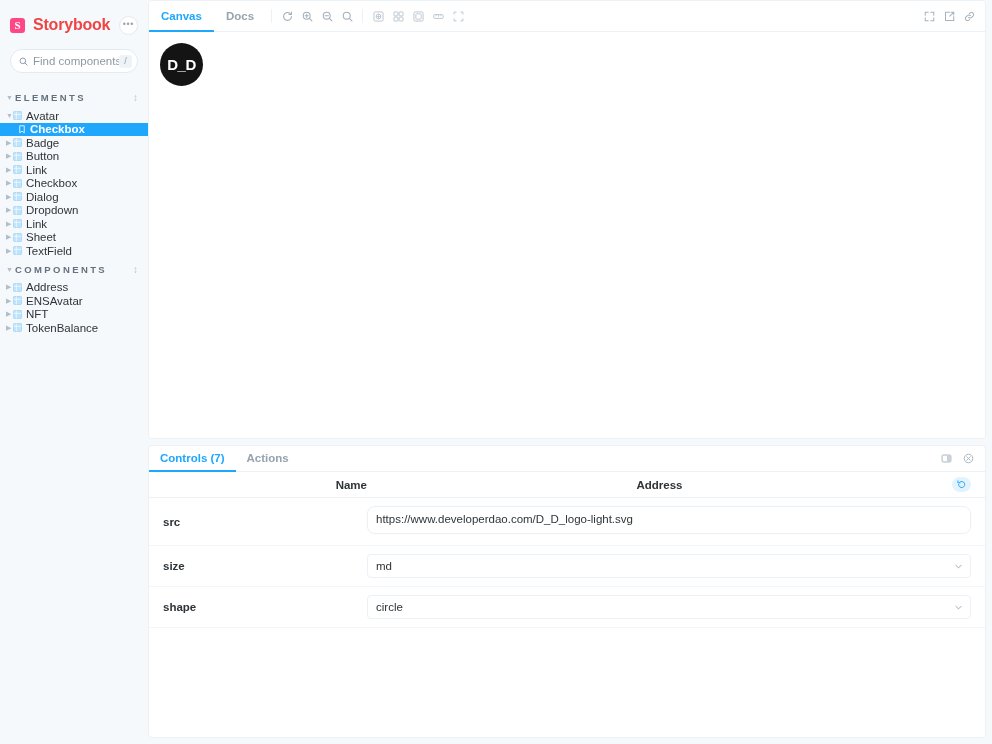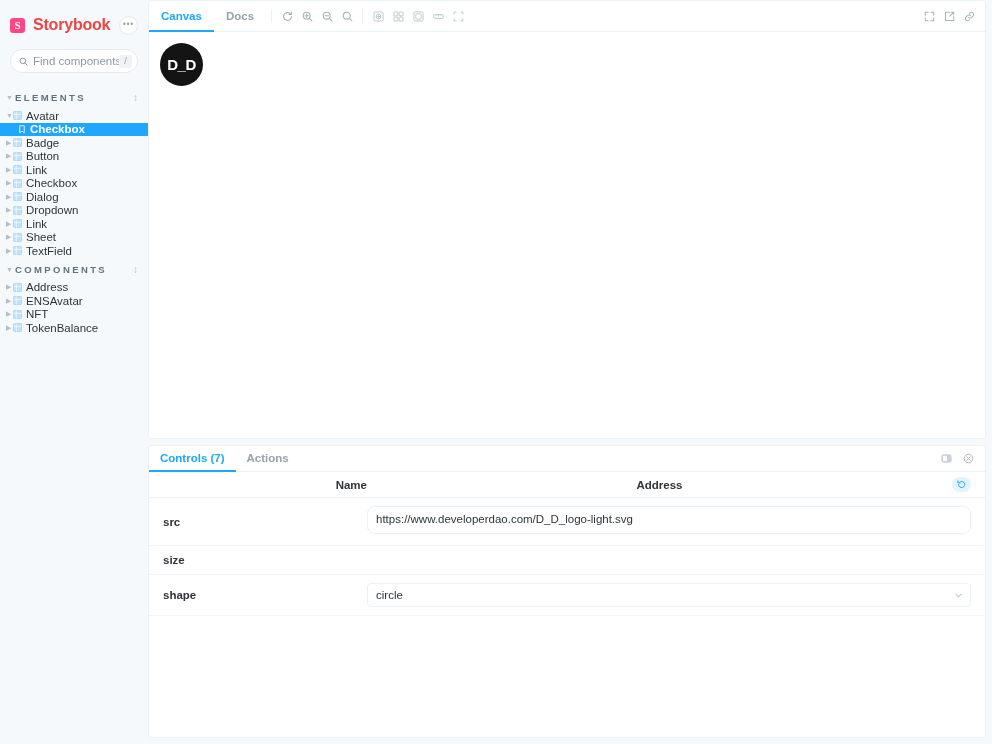--- a/index.html
+++ b/index.html
@@ -517,20 +517,32 @@
         </div>
       </div>
 
       <div id="controls">
           <div class="ctrl-row">
             <div class="rname">src</div>
             <div class="rfield"><textarea class="ta" style="">https://www.developerdao.com/D_D_logo-light.svg</textarea></div>
           </div>
           <div class="ctrl-row">
             <div class="rname">size</div>
+            <div class="rfield">
+              <div class="sel-wrap">
+                <div class="sel">
+                  <span>md</span>
+                </div>
+                <span class="sel-caret">
+                  <svg width="9" height="9" viewBox="0 0 14 14">
+                    <path d="M3 5.2L7 9.2l4-4" fill="none" stroke="#8C98A4" stroke-width="1.3" stroke-linecap="round" stroke-linejoin="round"></path>
+                  </svg>
+                </span>
+              </div>
+            </div>
           </div>
           <div class="ctrl-row">
             <div class="rname">shape</div>
             <div class="rfield">
               <div class="sel-wrap">
                 <div class="sel">
                   <span>circle</span>
                 </div>
                 <span class="sel-caret">
                   <svg width="9" height="9" viewBox="0 0 14 14">

